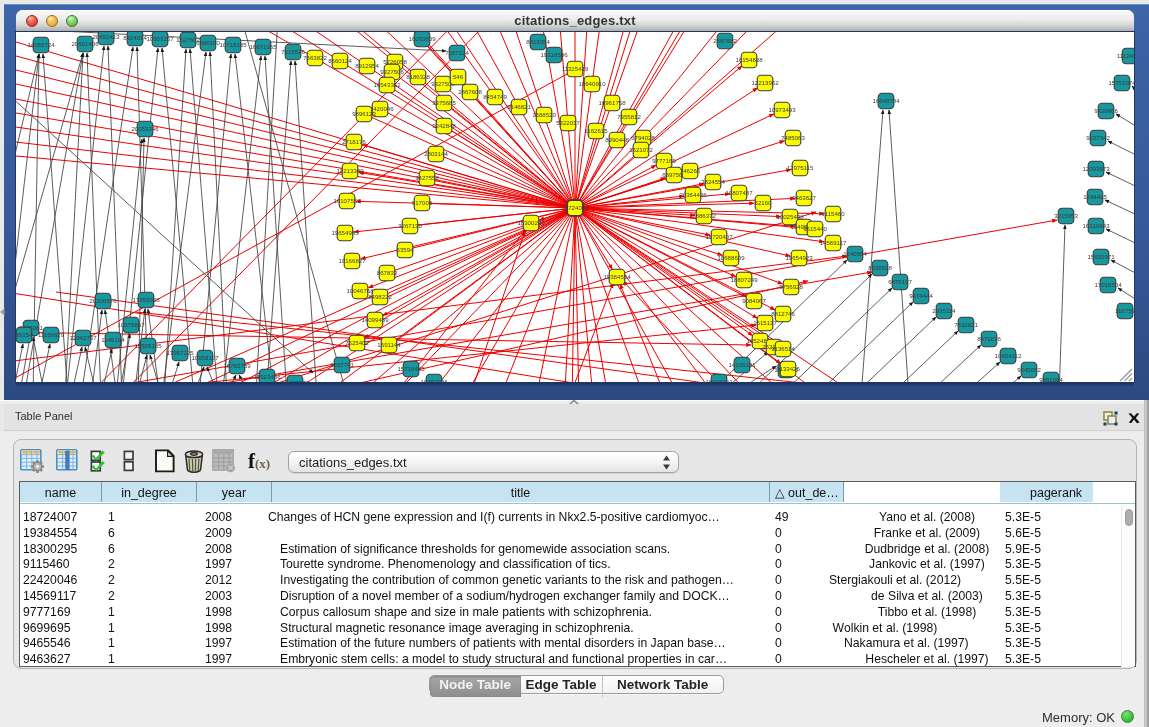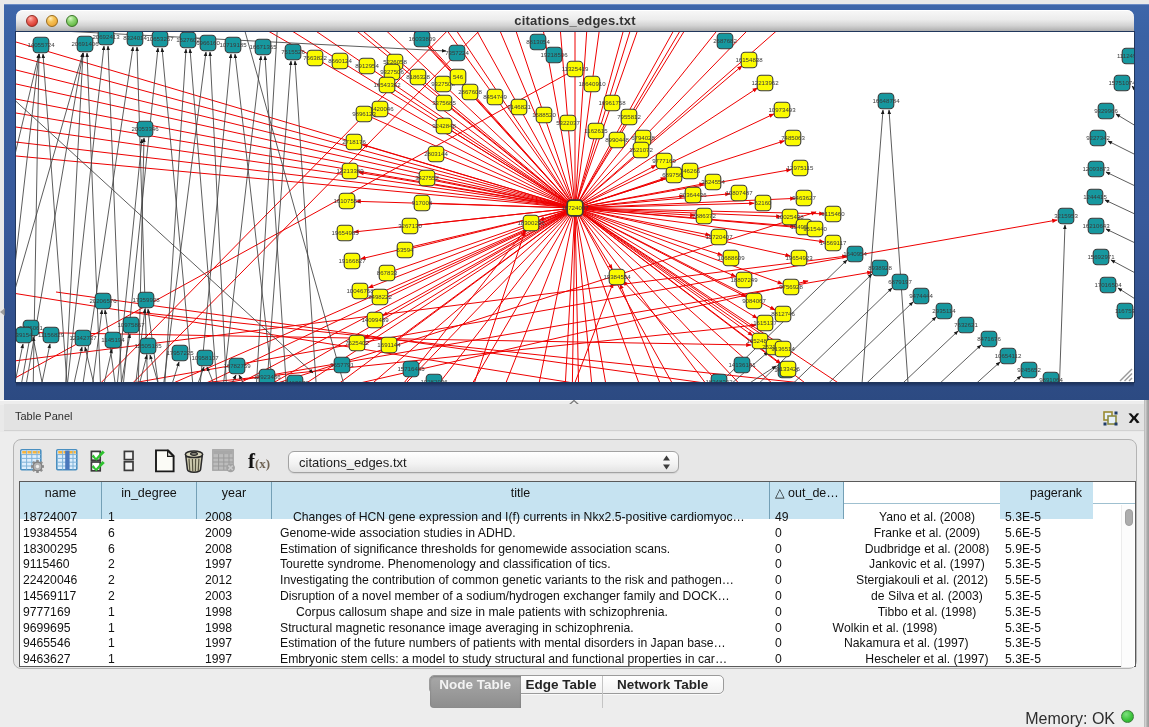--- a/index.html
+++ b/index.html
@@ -33,42 +33,42 @@
                border:1px solid #b4b4b4; border-radius:8px; }
 
   
   #dropdown { left:288px; top:451px; width:391px; height:22px; background:linear-gradient(180deg,#ffffff,#f2f2f2 60%,#e3e3e3);
               border:1px solid #a2a2a2; border-radius:6px; box-shadow:0 1px 1px rgba(0,0,0,0.08);}
   #dropdown .txt { position:absolute; left:10px; top:3px; font-size:13px; color:#1d1d1d; }
 
   
   #scrollpane { left:19px; top:481px; width:1117px; height:186px; background:#ffffff;
                 border:1px solid #5a5a5a; }
-  .hcell { position:absolute; top:0; height:37px; background:#c6e3f1; border-right:1px solid #74a0b6;
+  .hcell { position:absolute; top:0; height:20px; background:#c6e3f1; border-right:1px solid #74a0b6;
            font-size:12.5px; color:#121212; text-align:center; line-height:22px; overflow:hidden;}
   #hdr { position:absolute; left:0; top:0; width:1115px; height:22px; background:#ffffff; border-bottom:1px solid #9fc0d0;}
   .row { position:absolute; left:0; width:1115px; height:15.8px; font-size:12.2px; color:#111;
          white-space:nowrap; }
   .c { position:absolute; top:0; line-height:15.8px; overflow:hidden; }
   
   #sbtrack { position:absolute; left:1101px; top:23px; width:13px; height:162px; background:#fcfcfc; border-left:1px solid #ececec;}
   #sbthumb { position:absolute; left:2.5px; top:4px; width:8px; height:17px; background:#adadad; border-radius:4px; border:0.5px solid #9e9e9e;}
 
   
   #tabs { left:429px; top:674.5px; width:295px; height:19.5px; border:1px solid #9b9b9b; border-radius:5px;
           background:linear-gradient(180deg,#ffffff,#f2f2f2); box-shadow:0 1px 0 rgba(255,255,255,.7);}
-  .seg { position:absolute; top:0; height:32px; font-size:13.5px; font-weight:bold; color:#252525;
+  .seg { position:absolute; top:0; height:21px; font-size:13.5px; font-weight:bold; color:#252525;
          text-align:center; line-height:17.5px; }
   #seg1 { left:0; width:90.5px; background:linear-gradient(180deg,#a8a8a8,#8d8d8d); color:#f3f3f3;
           border-radius:4px 0 0 4px; box-shadow:inset 0 1px 2px rgba(0,0,0,.25);}
   #seg2 { left:90.5px; width:81px; }
   #seg3 { left:171.5px; width:121.5px; border-left:1px solid #c4c4c4; }
 
   
-  #memtxt { left:auto; right:34px; top:710px; font-size:16px; color:#2e2e2e; }
+  #memtxt { left:auto; right:34px; top:710px; font-size:13px; color:#2e2e2e; }
   #memdot { left:1120.5px; top:710px; width:13px; height:13px; border-radius:50%;
             background:radial-gradient(circle at 38% 30%, #7fe07f 0%, #3dc43d 55%, #22a822 100%);
             border:1.5px solid #3c7d3c; }
   #rightbar { left:1144px; top:400px; width:5px; height:327px;
               background:linear-gradient(90deg,#d9d9d9,#a8a8a8 60%,#9b9b9b); border-left:1px solid #bdbdbd;}
   #leftmark { left:0px; top:308px; width:0; height:0; border-top:4px solid transparent;
               border-bottom:4px solid transparent; border-right:5px solid #8a8a8a; opacity:.8;}
 </style>
 </head>
 <body>
@@ -974,30 +974,29 @@
       <div class="hcell" style="left:82px;width:95px">in_degree</div>
       <div class="hcell" style="left:177px;width:75px">year</div>
       <div class="hcell" style="left:252px;width:498px">title</div>
       <div class="hcell" style="left:750px;width:74px;text-align:left;padding-left:5px">△ out_de…</div>
       <div class="hcell" style="left:980px;width:93px;border-right:none;text-align:left;padding-left:30px">pagerank</div>
     </div>
     <div class="row" style="top:28.0px">
       <span class="c" style="left:3px;width:78px">18724007</span>
       <span class="c" style="left:88px;width:88px">1</span>
       <span class="c" style="left:185px;width:66px">2008</span>
-      <span class="c" style="left:273px;width:488px">Changes of HCN gene expression and I(f) currents in Nkx2.5-positive cardiomyoc…</span>
+      <span class="c" style="left:248px;width:488px">Changes of HCN gene expression and I(f) currents in Nkx2.5-positive cardiomyoc…</span>
       <span class="c" style="left:755px;width:68px">49</span>
       <span class="c" style="left:824px;width:166px;text-align:center">Yano et al. (2008)</span>
       <span class="c" style="left:985px;width:100px">5.3E-5</span>
     </div>
 <div class="row" style="top:43.8px">
       <span class="c" style="left:3px;width:78px">19384554</span>
       <span class="c" style="left:88px;width:88px">6</span>
       <span class="c" style="left:185px;width:66px">2009</span>
-      <span class="c" style="left:260px;width:488px">Genome-wide association studies in ADHD.</span>
       <span class="c" style="left:755px;width:68px">0</span>
       <span class="c" style="left:824px;width:166px;text-align:center">Franke et al. (2009)</span>
       <span class="c" style="left:985px;width:100px">5.6E-5</span>
     </div>
 <div class="row" style="top:59.6px">
       <span class="c" style="left:3px;width:78px">18300295</span>
       <span class="c" style="left:88px;width:88px">6</span>
       <span class="c" style="left:185px;width:66px">2008</span>
       <span class="c" style="left:260px;width:488px">Estimation of significance thresholds for genomewide association scans.</span>
       <span class="c" style="left:755px;width:68px">0</span>
@@ -1012,37 +1011,37 @@
       <span class="c" style="left:755px;width:68px">0</span>
       <span class="c" style="left:824px;width:166px;text-align:center">Jankovic et al. (1997)</span>
       <span class="c" style="left:985px;width:100px">5.3E-5</span>
     </div>
 <div class="row" style="top:91.2px">
       <span class="c" style="left:3px;width:78px">22420046</span>
       <span class="c" style="left:88px;width:88px">2</span>
       <span class="c" style="left:185px;width:66px">2012</span>
       <span class="c" style="left:260px;width:488px">Investigating the contribution of common genetic variants to the risk and pathogen…</span>
       <span class="c" style="left:755px;width:68px">0</span>
-      <span class="c" style="left:836px;width:166px;">Stergiakouli et al. (2012)</span>
+      <span class="c" style="left:792px;width:166px;text-align:center">Stergiakouli et al. (2012)</span>
       <span class="c" style="left:985px;width:100px">5.5E-5</span>
     </div>
 <div class="row" style="top:107.0px">
       <span class="c" style="left:3px;width:78px">14569117</span>
       <span class="c" style="left:88px;width:88px">2</span>
       <span class="c" style="left:185px;width:66px">2003</span>
       <span class="c" style="left:260px;width:488px">Disruption of a novel member of a sodium/hydrogen exchanger family and DOCK…</span>
       <span class="c" style="left:755px;width:68px">0</span>
       <span class="c" style="left:824px;width:166px;text-align:center">de Silva et al. (2003)</span>
       <span class="c" style="left:985px;width:100px">5.3E-5</span>
     </div>
 <div class="row" style="top:122.8px">
       <span class="c" style="left:3px;width:78px">9777169</span>
       <span class="c" style="left:88px;width:88px">1</span>
       <span class="c" style="left:185px;width:66px">1998</span>
-      <span class="c" style="left:276px;width:488px">Corpus callosum shape and size in male patients with schizophrenia.</span>
+      <span class="c" style="left:260px;width:488px">Corpus callosum shape and size in male patients with schizophrenia.</span>
       <span class="c" style="left:755px;width:68px">0</span>
       <span class="c" style="left:824px;width:166px;text-align:center">Tibbo et al. (1998)</span>
       <span class="c" style="left:985px;width:100px">5.3E-5</span>
     </div>
 <div class="row" style="top:138.6px">
       <span class="c" style="left:3px;width:78px">9699695</span>
       <span class="c" style="left:88px;width:88px">1</span>
       <span class="c" style="left:185px;width:66px">1998</span>
       <span class="c" style="left:260px;width:488px">Structural magnetic resonance image averaging in schizophrenia.</span>
       <span class="c" style="left:755px;width:68px">0</span>

